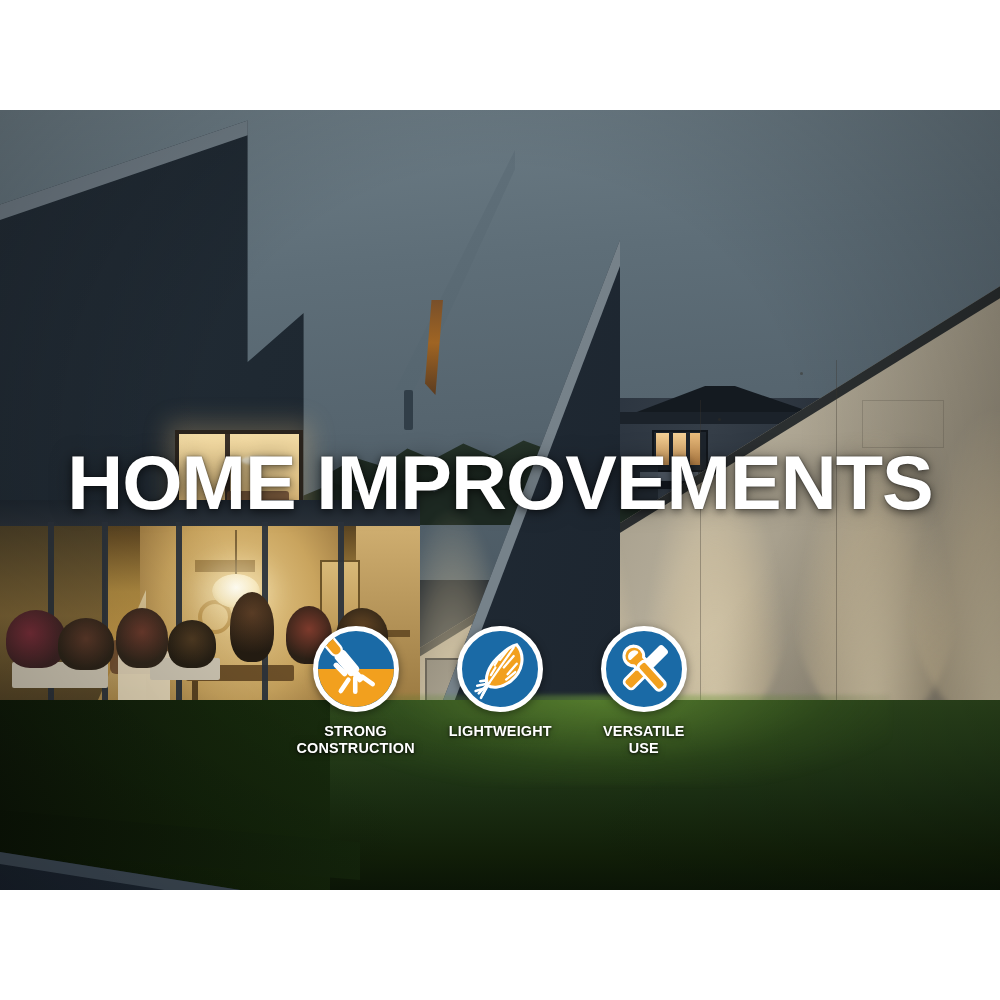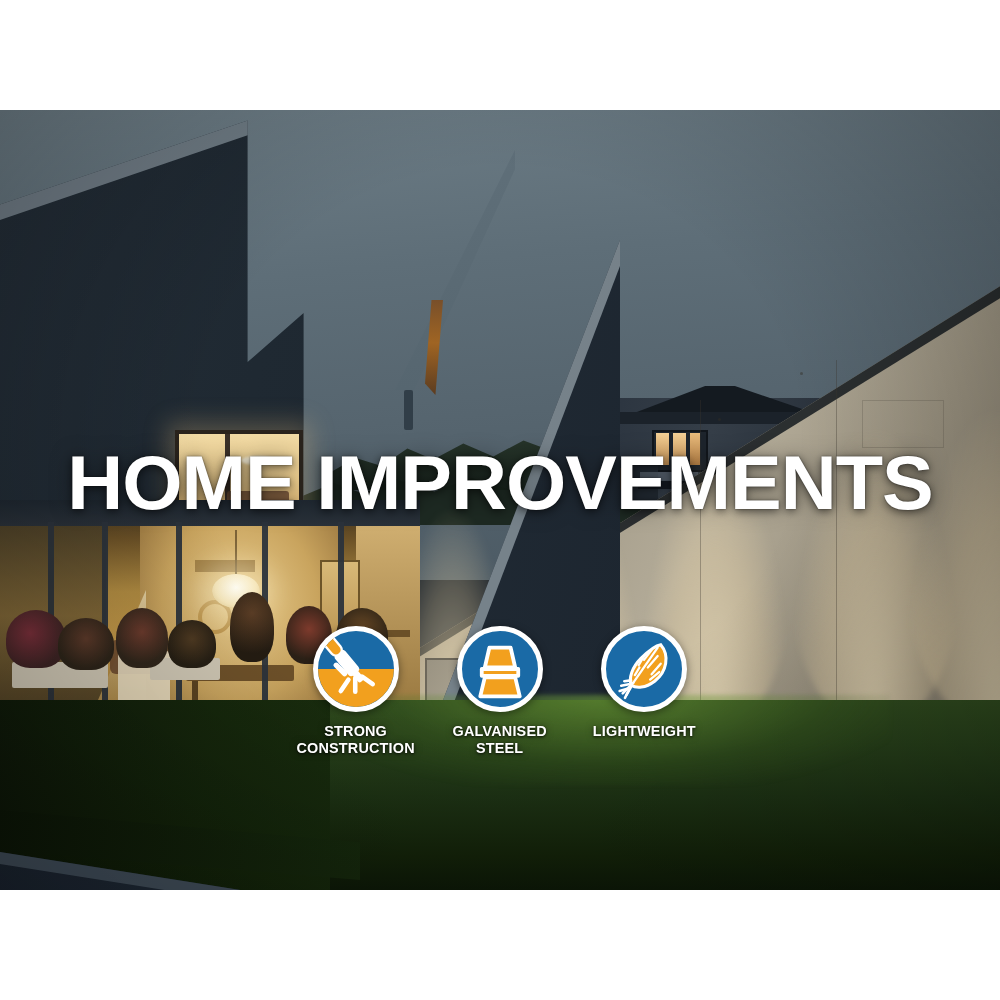--- a/index.html
+++ b/index.html
@@ -428,33 +428,20 @@
             <line x1="49" y1="62" x2="49" y2="80"></line>
             <line x1="58" y1="60" x2="72" y2="70"></line>
             <line x1="40" y1="64" x2="30" y2="79"></line>
           </g>
         </svg>
       </div>
       <div class="flabel">STRONG
 CONSTRUCTION</div>
     </div>
 
-    <div class="feature">
-      <div class="badge">
-        <svg viewBox="0 0 100 100" aria-hidden="true">
-          <g fill="#f2a01e" stroke="#ffffff" stroke-width="5" stroke-linejoin="round">
-            <path d="M36 22 H64 L70 48 H30 Z"></path>
-            <rect x="26" y="50" width="48" height="9"></rect>
-            <path d="M30 61 H70 L76 86 H24 Z"></path>
-          </g>
-        </svg>
-      </div>
-      <div class="flabel">GALVANISED
-STEEL</div>
-    </div>
 
 
     <div class="feature">
       <div class="badge">
         <svg viewBox="0 0 100 100" aria-hidden="true">
           <path d="M72 18 C84 32 80 54 64 66 C52 75 40 76 33 71 C30 62 34 48 46 36 C56 26 66 19 72 18 Z" fill="#f2a01e" stroke="#ffffff" stroke-width="4"></path>
           <g stroke="#ffffff" stroke-width="3" stroke-linecap="round" fill="none">
             <line x1="68" y1="22" x2="36" y2="68"></line>
             <line x1="60" y1="25" x2="50" y2="38"></line>
             <line x1="68" y1="33" x2="55" y2="48"></line>
@@ -469,15 +456,35 @@
             <line x1="30" y1="70" x2="20" y2="72"></line>
             <line x1="28" y1="76" x2="18" y2="79"></line>
             <line x1="34" y1="72" x2="27" y2="84"></line>
             <line x1="30" y1="78" x2="25" y2="88"></line>
           </g>
         </svg>
       </div>
       <div class="flabel">LIGHTWEIGHT</div>
     </div>
 
+    <div class="feature">
+      <div class="badge">
+        <svg viewBox="0 0 100 100" aria-hidden="true">
+
+          <g transform="rotate(45 50 50)">
+            <rect x="44" y="12" width="12" height="34" rx="3" fill="#ffffff" stroke="#ffffff" stroke-width="3"></rect>
+            <rect x="41" y="44" width="18" height="8" rx="2" fill="#ffffff" stroke="#ffffff" stroke-width="2"></rect>
+            <rect x="42" y="52" width="16" height="30" rx="5" fill="#f2a01e" stroke="#ffffff" stroke-width="3.5"></rect>
+          </g>
+
+          <g transform="rotate(-42 52 50)">
+            <path d="M52 14 a13 13 0 0 1 13 13 a13 13 0 0 1 -4.5 9.8 v6 h-17 v-6 A13 13 0 0 1 39 27 a13 13 0 0 1 13 -13 Z
+                     M52 22 a6.5 6.5 0 0 0 -6 4 h12 a6.5 6.5 0 0 0 -6 -4 Z" fill="#f2a01e" stroke="#ffffff" stroke-width="4" stroke-linejoin="round"></path>
+            <rect x="45" y="40" width="14" height="44" rx="5" fill="#f2a01e" stroke="#ffffff" stroke-width="4"></rect>
+          </g>
+        </svg>
+      </div>
+      <div class="flabel">VERSATILE
+USE</div>
+    </div>
 
   </div>
 </div>
 
 </body></html>

